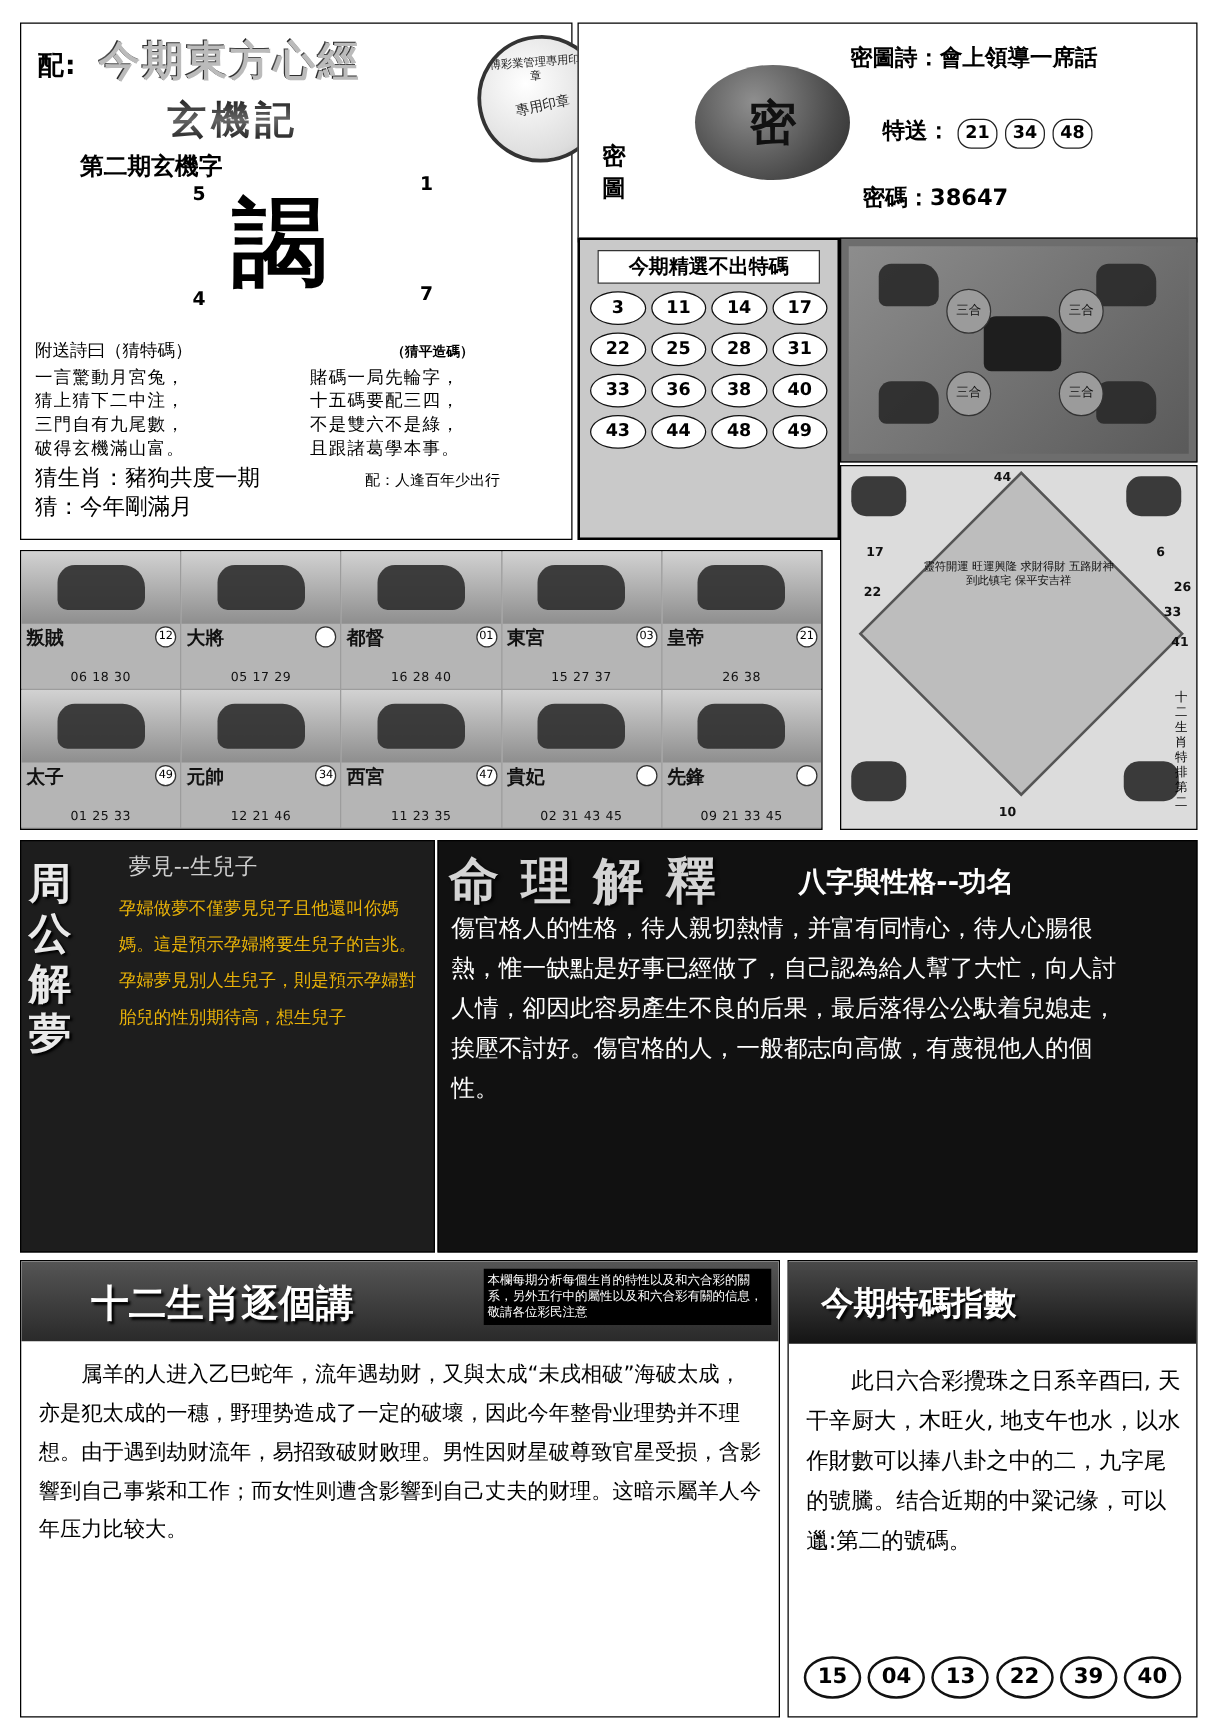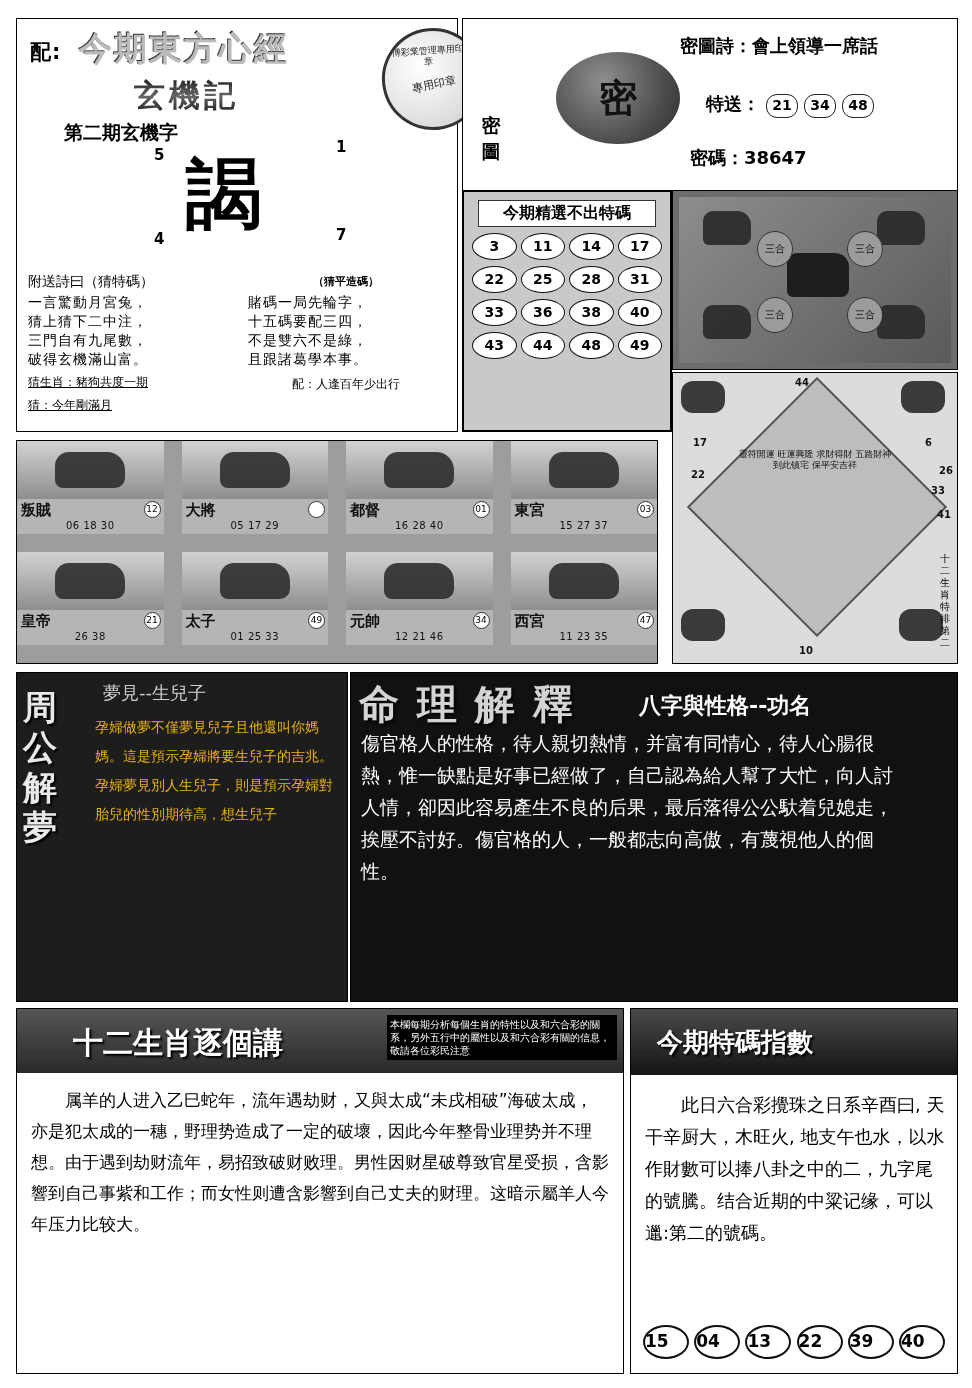--- a/index.html
+++ b/index.html
@@ -31,21 +31,21 @@
   #bigchar{position:absolute;left:46px;top:6px;font-size:76px;font-weight:bold;font-family:"DejaVu Serif","Liberation Serif",serif;}
   .cnum{position:absolute;font-size:15px;font-weight:bold;}
   #cn-tl{left:14px;top:8px;}
   #cn-tr{left:196px;top:0px;}
   #cn-bl{left:14px;top:92px;}
   #cn-br{left:196px;top:88px;}
 
   #poem-left{left:28px;top:272px;width:210px;font-size:13px;line-height:19px;}
   #poem-left .hd{font-size:14px;margin-bottom:2px;}
   #poem-left .ln{font-size:14px;letter-spacing:1px;}
-  #poem-left .tail{margin-top:4px;font-size:12px;text-decoration:underline;}
+  #poem-left .tail{margin-top:4px;font-size:18px;}
   #poem-right{left:248px;top:272px;width:196px;font-size:13px;line-height:19px;}
   #poem-right .hd{font-size:11px;margin-bottom:2px;text-align:center;font-weight:bold;}
   #poem-right .ln{font-size:14px;letter-spacing:1px;}
   #poem-right .tail{margin-top:6px;font-size:12px;text-align:center;}
 
   
   #top-right{left:462px;top:18px;width:494px;height:174px;background:#fff;border:1px solid #000;}
   #mi-label{left:474px;top:112px;width:34px;text-align:center;font-size:19px;font-weight:bold;line-height:26px;}
   #mi-circle{left:556px;top:52px;width:124px;height:92px;border-radius:50%;
       background:radial-gradient(circle at 38% 32%,#8f8f8f,#4a4a4a 65%,#2b2b2b);
@@ -83,21 +83,21 @@
   .cblob{position:absolute;width:44px;height:32px;background:#3a3a3a;border-radius:12px;}
   #charm .cb1{left:8px;top:8px;}
   #charm .cb2{left:228px;top:8px;}
   #charm .cb3{left:8px;top:236px;}
   #charm .cb4{left:226px;top:236px;}
   .cnumsm{position:absolute;font-size:10px;font-weight:bold;color:#111;}
   #charm .vright{position:absolute;right:4px;top:180px;width:16px;font-size:10px;line-height:12px;text-align:center;}
 
   
   #cards{left:16px;top:440px;width:640px;height:222px;border:1px solid #000;background:#9d9d9d;display:grid;
-      grid-template-columns:repeat(4,1fr);grid-template-rows:repeat(2,1fr);gap:18px;}
+      grid-template-columns:repeat(5,1fr);grid-template-rows:repeat(2,1fr);gap:1px;}
   .card{background:#b5b5b5;position:relative;overflow:hidden;}
   .card .pic{position:absolute;left:0;top:0;right:0;height:58px;background:linear-gradient(180deg,#d2d2d2,#8e8e8e);}
   .card .pic .shape{position:absolute;left:50%;top:50%;transform:translate(-50%,-50%);width:70px;height:36px;background:#2e2e2e;border-radius:14px 18px 10px 8px;opacity:.9;}
   .card .nm{position:absolute;left:4px;top:60px;font-size:15px;font-weight:bold;color:#111;}
   .card .nums{position:absolute;left:0;right:0;bottom:3px;font-size:10px;text-align:center;letter-spacing:.5px;color:#111;}
   .card .badge{position:absolute;right:3px;top:60px;width:15px;height:15px;border-radius:50%;background:#fff;border:1px solid #333;
       font-size:9px;line-height:14px;text-align:center;}
 
   
   #dream{left:16px;top:672px;width:330px;height:328px;background:#1d1d1d;color:#fff;border:1px solid #000;overflow:hidden;}
@@ -120,21 +120,21 @@
   #zodiac .hdtxt{position:absolute;left:56px;top:14px;font-size:30px;font-weight:bold;color:#fff;text-shadow:2px 2px 2px #000;}
   #zodiac .note{position:absolute;left:370px;top:6px;width:230px;font-size:10px;line-height:13px;color:#fff;background:#000;padding:3px;box-sizing:border-box;}
   #zodiac .body{position:absolute;left:14px;top:76px;width:578px;font-size:17px;line-height:31px;text-indent:2em;}
 
   
   #index{left:630px;top:1008px;width:326px;height:364px;background:#fff;border:1px solid #000;overflow:hidden;}
   #index .hdbar{position:absolute;left:0;top:0;width:326px;height:66px;background:linear-gradient(180deg,#4a4a4a,#141414);}
   #index .hdtxt{position:absolute;left:26px;top:16px;font-size:26px;font-weight:bold;color:#fff;text-shadow:2px 2px 2px #000;}
   #index .body{position:absolute;left:14px;top:80px;width:300px;font-size:18px;line-height:32px;text-indent:2em;}
   #index .balls{position:absolute;left:12px;bottom:14px;width:302px;display:flex;justify-content:space-between;}
-  .ball-b{width:42px;height:30px;border-radius:50%;background:#fff;border:2px solid #111;text-align:left;line-height:28px;font-size:17px;font-weight:bold;}
+  .ball-b{width:42px;height:30px;border-radius:50%;background:#fff;border:2px solid #111;text-align:center;line-height:28px;font-size:17px;font-weight:bold;}
 </style>
 </head>
 <body>
 
 <div class="page">
 
   <div class="abs" id="top-left"></div>
 
   <div class="abs" id="peimark">配:</div>
 

